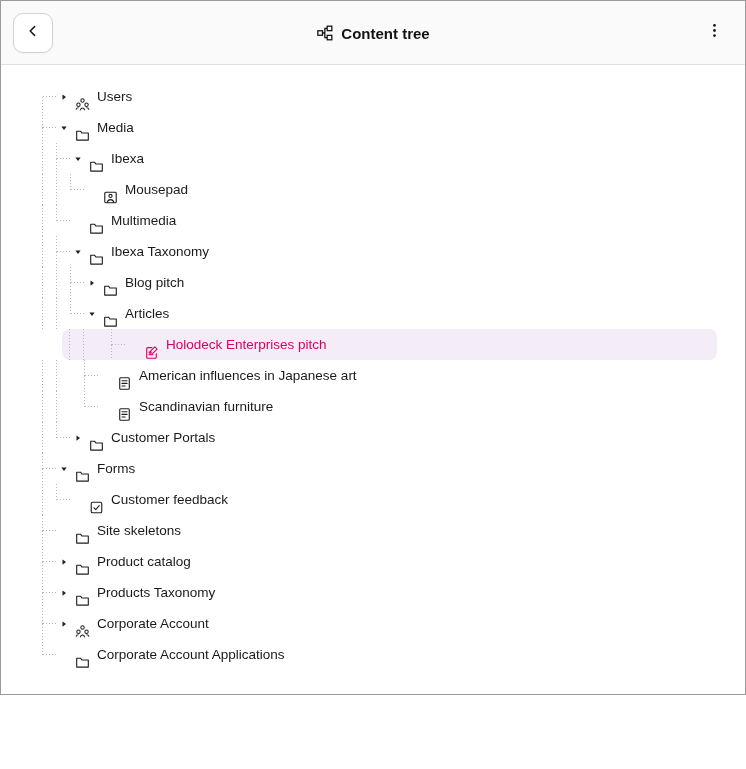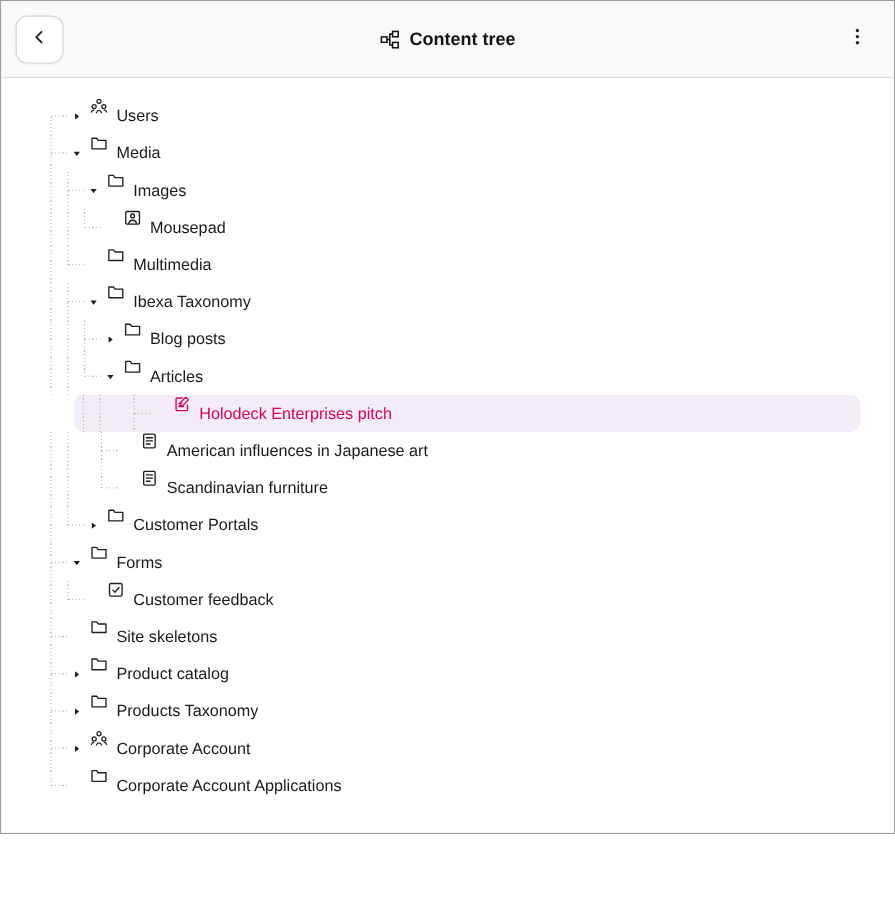--- a/index.html
+++ b/index.html
@@ -50,21 +50,21 @@
 
   
   .tree {
     flex:1 1 auto;
     padding:16px 28px 6px 34px;
     overflow:hidden;
     background:#fff;
   }
   .row {
     position:relative;
-    display:flex; align-items:flex-start;
+    display:flex; align-items:flex-end;
     height:31px;
     border-radius:8px;
     cursor:pointer;
   }
   .row.selected { background:var(--selected-bg, #f4edf8);margin-left:27px; }
   .row.selected .label,
   .row.selected .item-icon { color:var(--accent, #db0060); }
 
   .cell { position:relative; flex:0 0 14px; width:14px; height:31px; }
   .vline, .hstub { position:absolute; display:block; }
@@ -179,21 +179,21 @@
         <span class="caret-cell">
           <svg viewBox="0 0 16 16" fill="currentColor">
             <path d="M3.8 5.6h8.4L8 11.2z"></path>
           </svg>
         </span>
         <span class="item-icon">
           <svg viewBox="0 0 16 16" fill="none" stroke="currentColor" stroke-width="1.2" stroke-linejoin="round">
             <path d="M1.8 3.4h4.1l1.4 1.9h6.9v7.6H1.8z"></path>
           </svg>
         </span>
-        <span class="label">Images</span>
+        <span class="label">Ibexa</span>
       </div>
       <div class="row">
         <span class="cell">
           <i class="vline vfull"></i>
         </span>
         <span class="cell">
           <i class="vline vfull"></i>
         </span>
         <span class="cell">
           <i class="vline vup"></i>
@@ -261,21 +261,21 @@
         <span class="caret-cell">
           <svg viewBox="0 0 16 16" fill="currentColor">
             <path d="M5.6 3.8l5.6 4.2-5.6 4.2z"></path>
           </svg>
         </span>
         <span class="item-icon">
           <svg viewBox="0 0 16 16" fill="none" stroke="currentColor" stroke-width="1.2" stroke-linejoin="round">
             <path d="M1.8 3.4h4.1l1.4 1.9h6.9v7.6H1.8z"></path>
           </svg>
         </span>
-        <span class="label">Blog posts</span>
+        <span class="label">Blog pitch</span>
       </div>
       <div class="row">
         <span class="cell">
           <i class="vline vfull"></i>
         </span>
         <span class="cell">
           <i class="vline vfull"></i>
         </span>
         <span class="cell">
           <i class="vline vup"></i>

